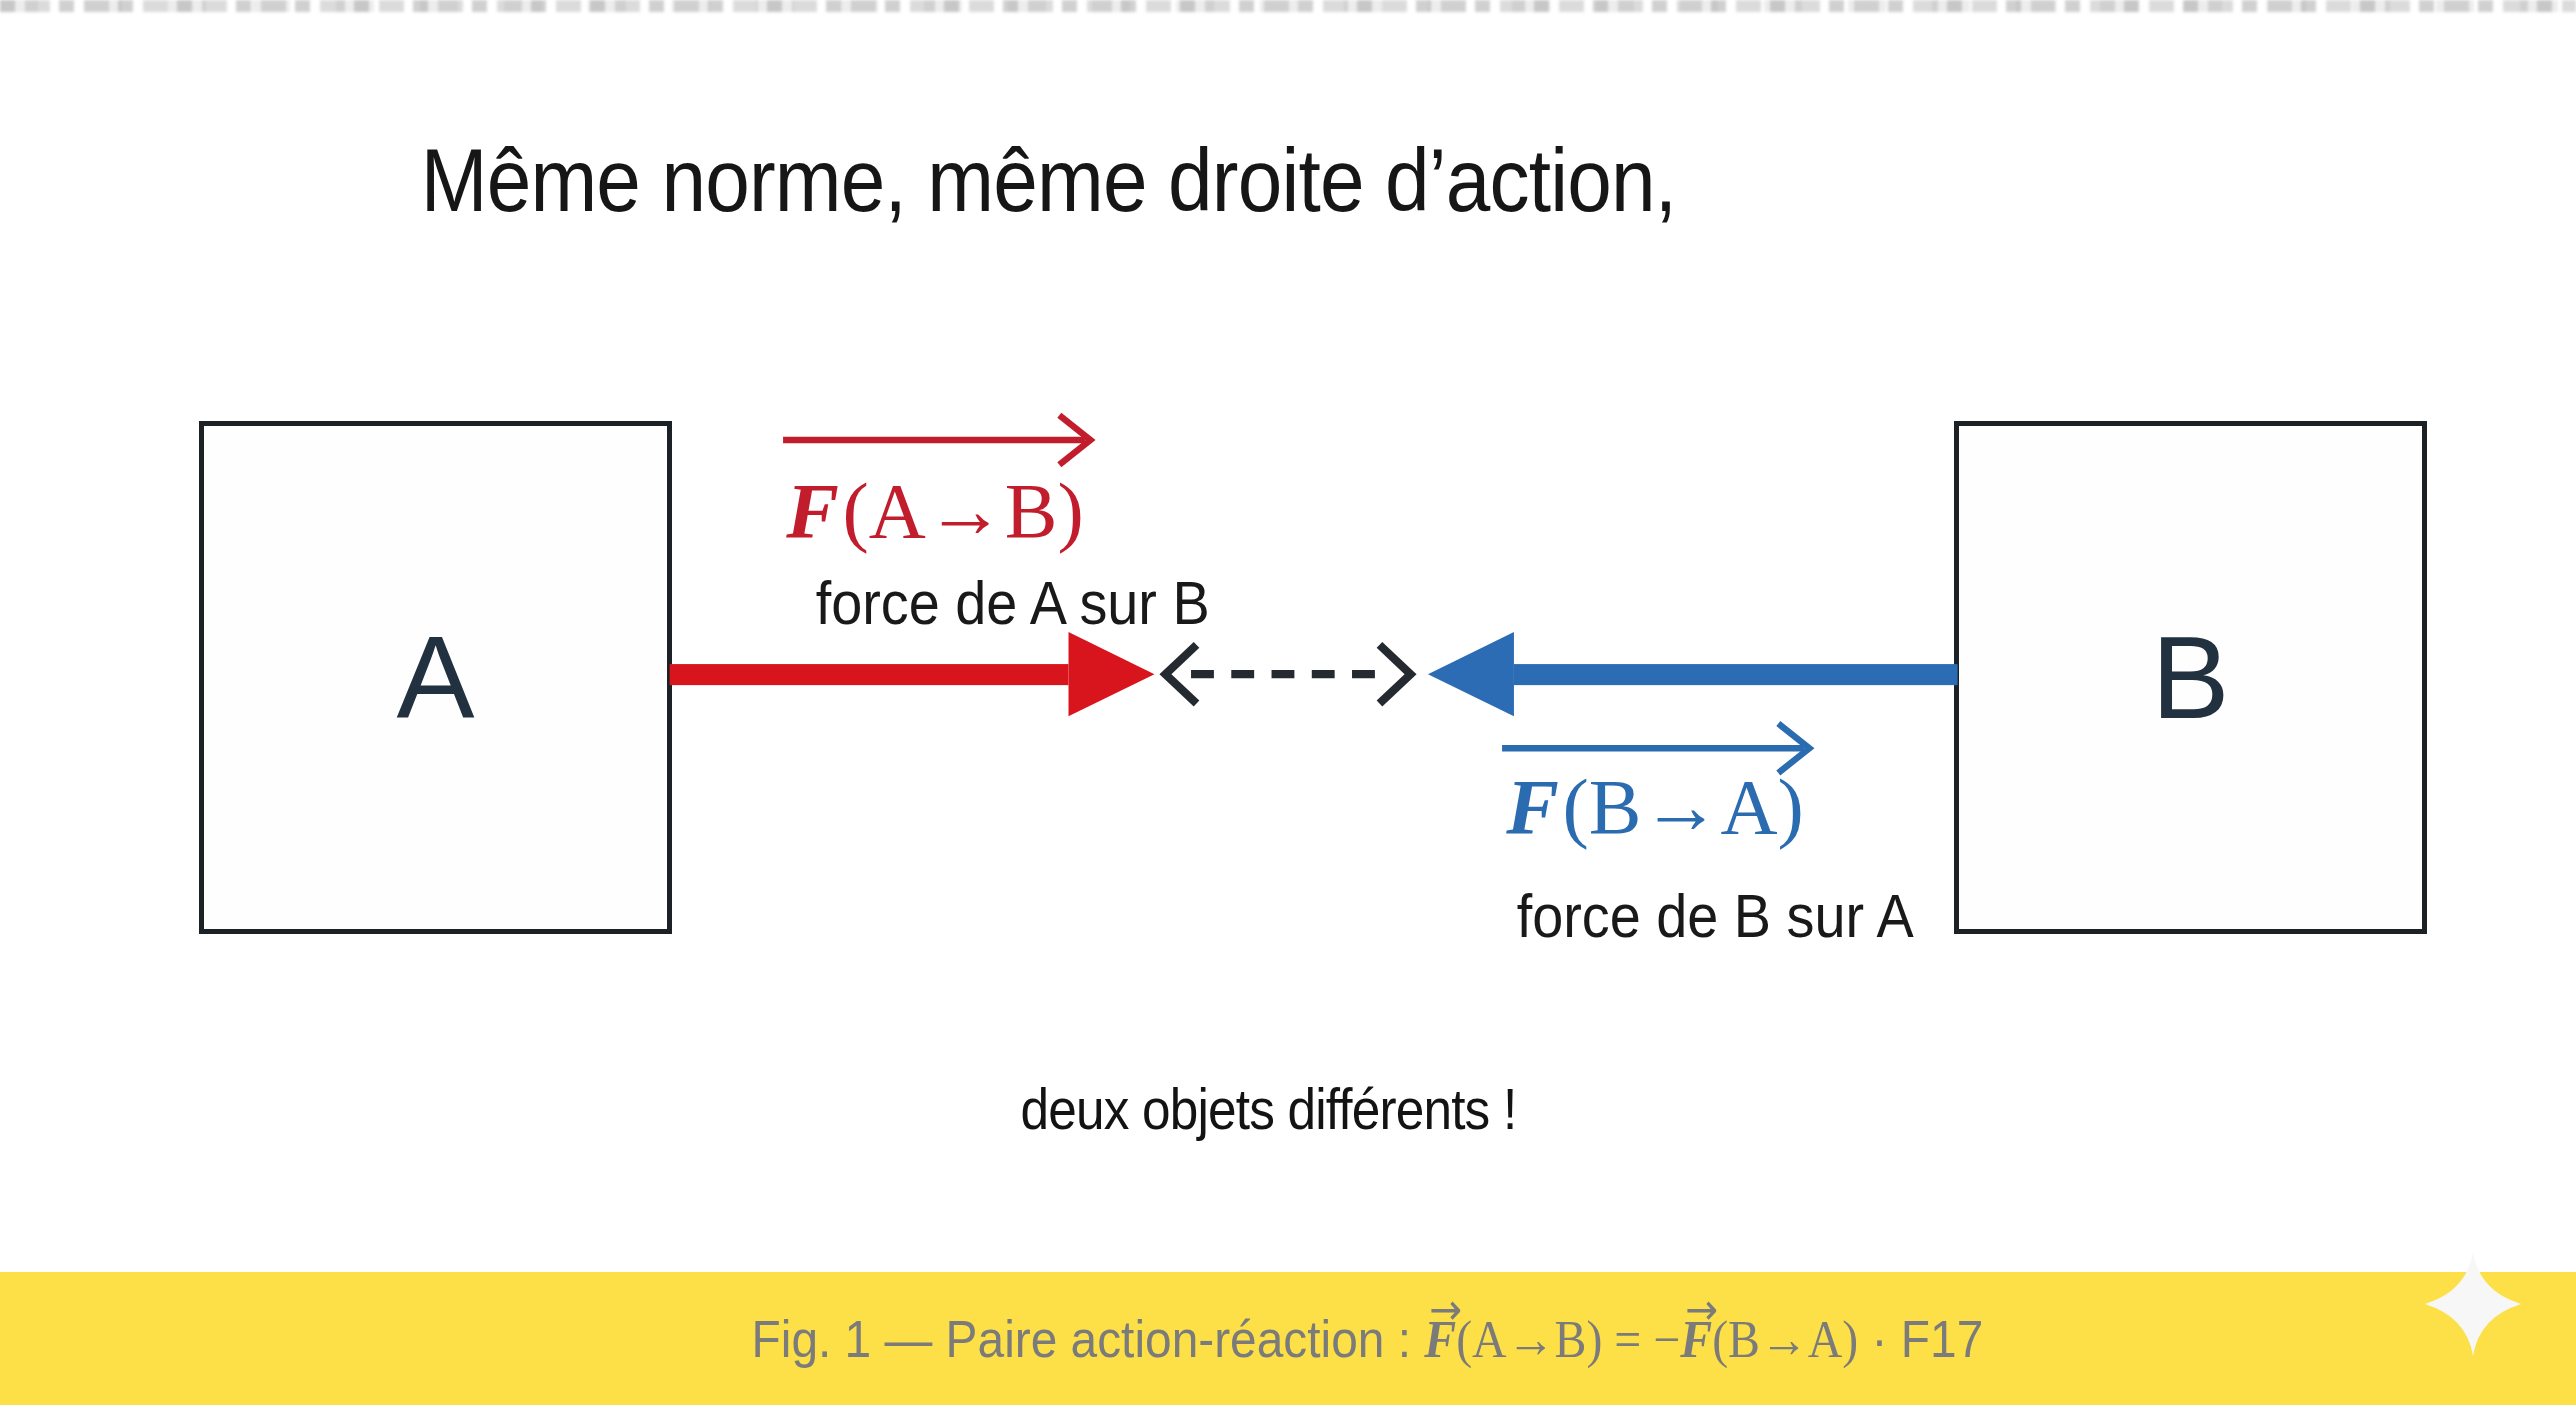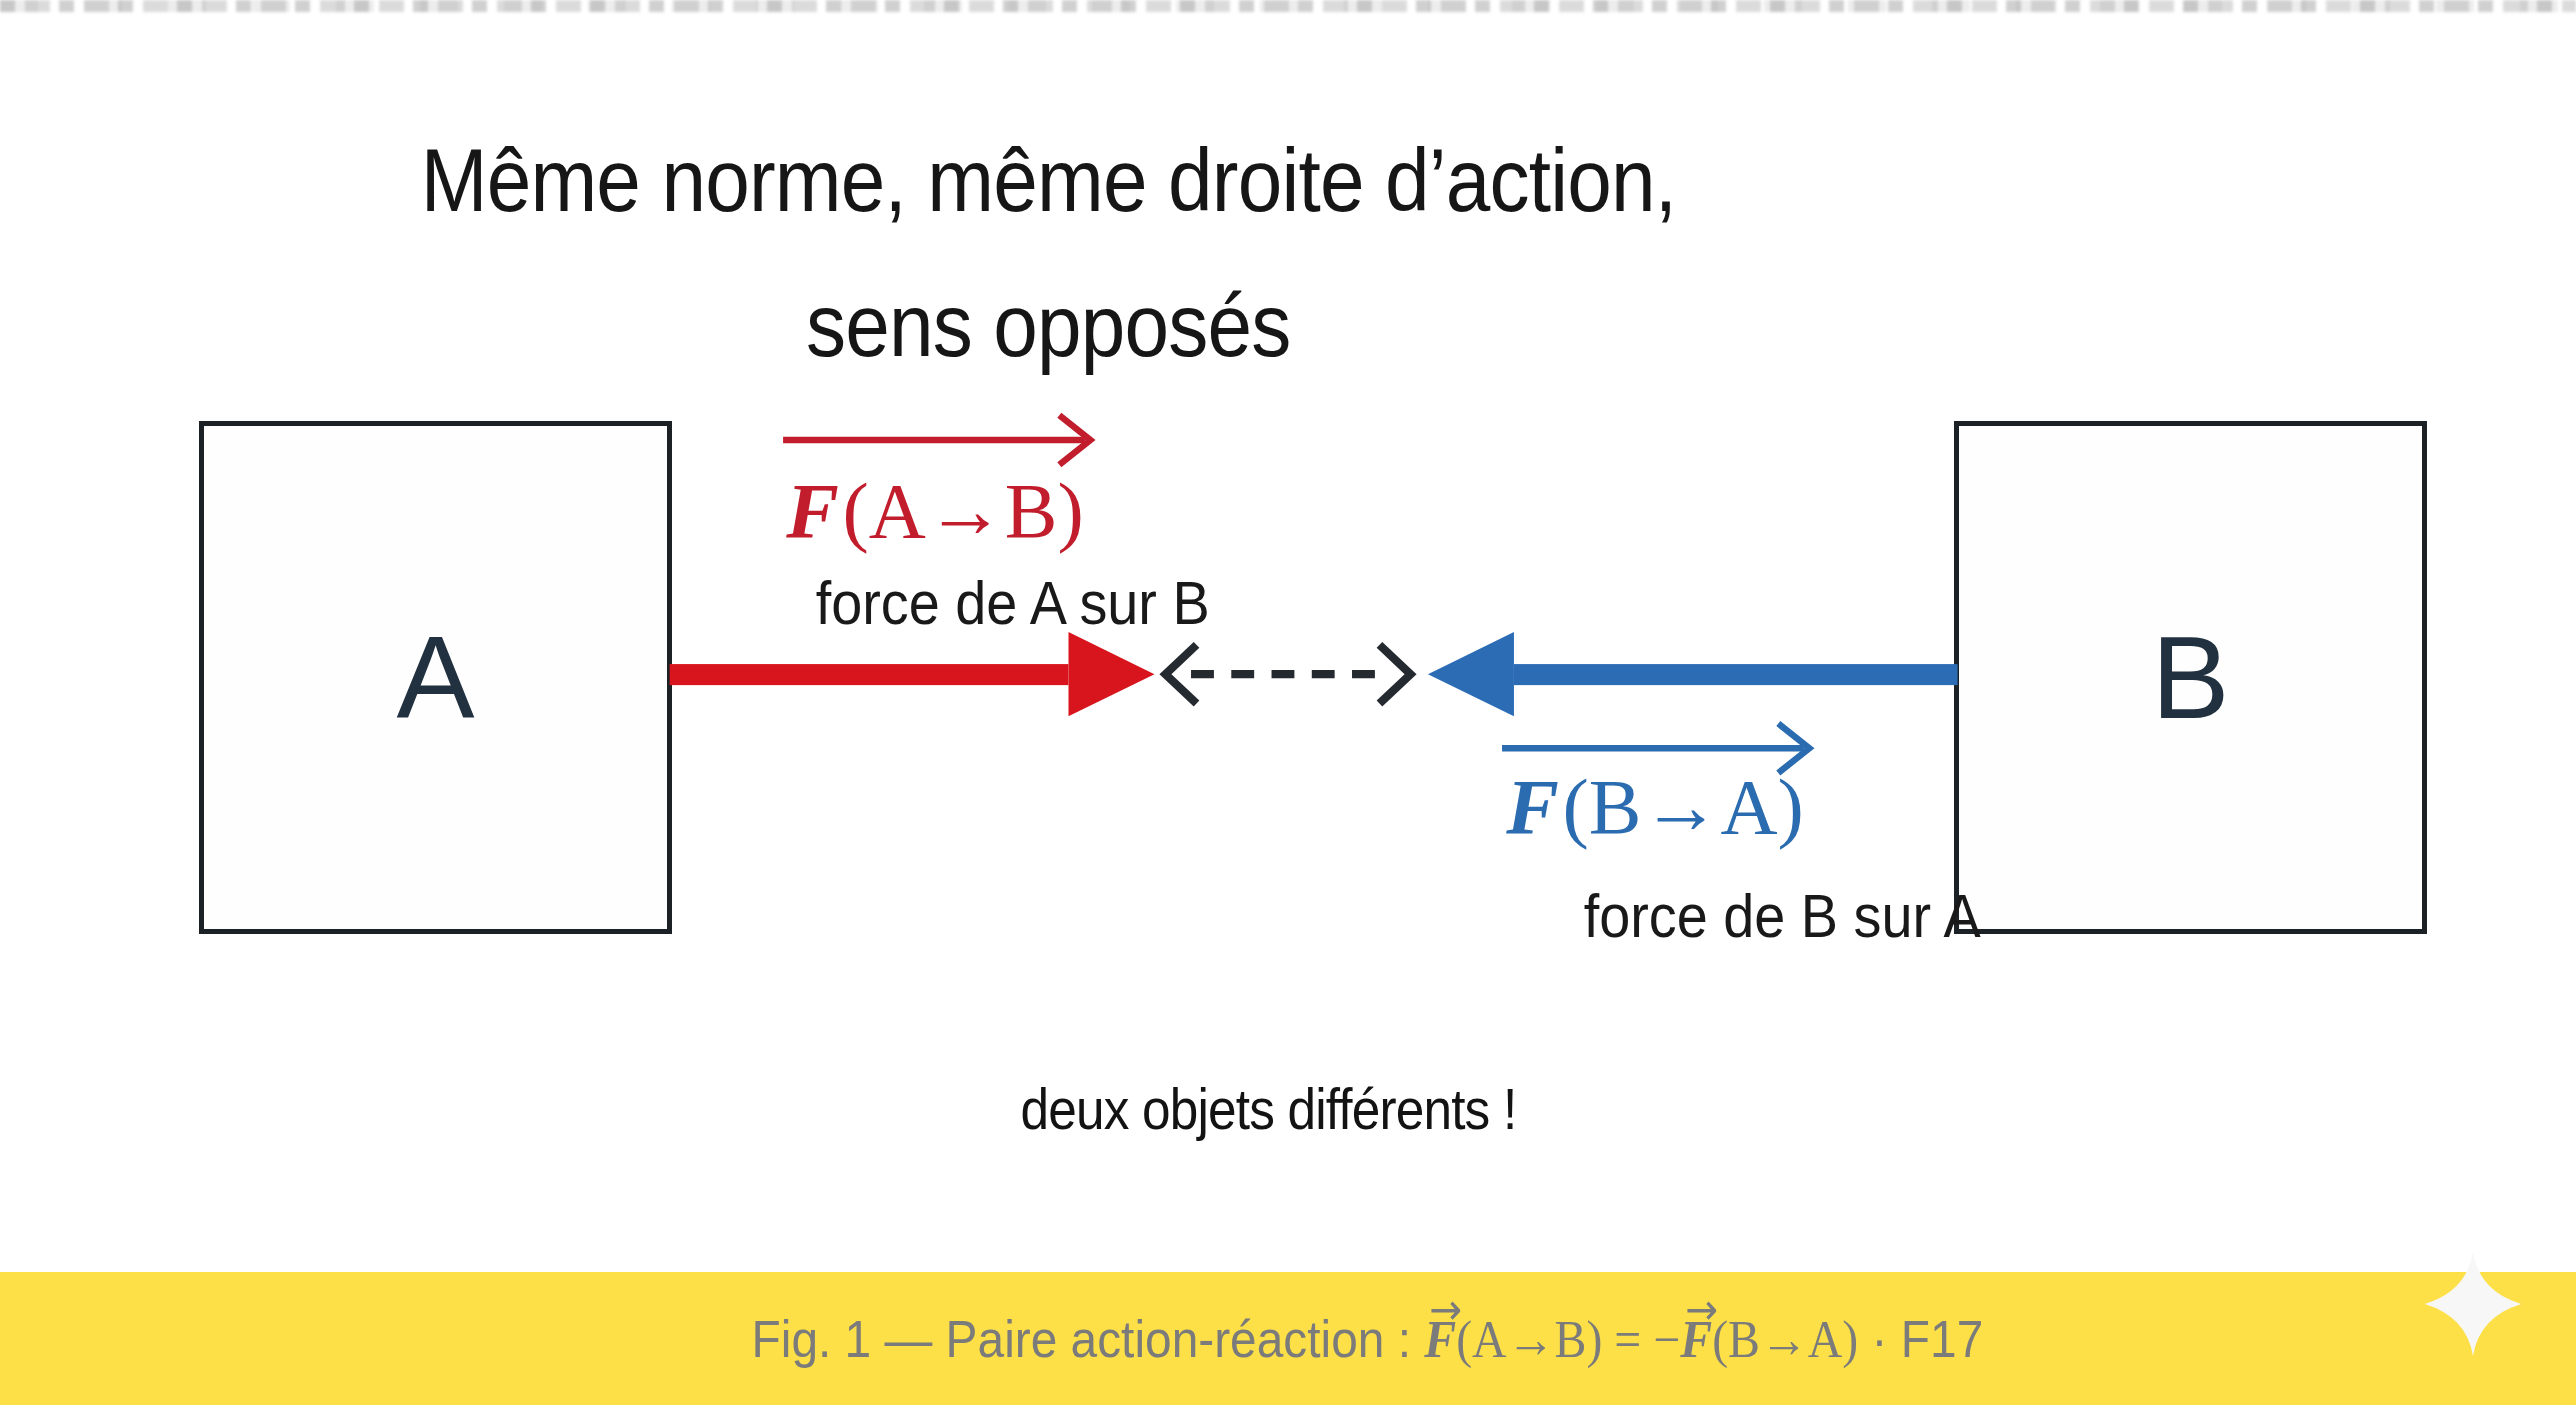--- a/index.html
+++ b/index.html
@@ -31,21 +31,21 @@
   .overlay{position:absolute;left:0;top:0;width:2576px;height:1405px;pointer-events:none;}
   .fmath{
     position:absolute;width:348px;text-align:center;
     font-family:"Liberation Serif","DejaVu Serif",serif;font-size:79px;line-height:1.15;
   }
   .fmath .fvar{font-style:italic;font-weight:700;padding-right:3.7px;}
   .fmath-a{left:761px;top:466px;}
   .fmath-b{left:1481px;top:762px;}
   .fcap{position:absolute;width:567px;text-align:right;font-size:62px;color:#191919;}
   .fcap-a{left:671px;top:567px;}
-  .fcap-b{left:1442px;top:880px;}
+  .fcap-b{left:1375px;top:880px;}
   .fcap .cx{width:100%;}
   .conclusion{
     position:absolute;left:0;top:1076px;width:2536px;text-align:center;
     font-size:57px;font-weight:500;color:#131313;letter-spacing:-0.9px;
   }
   .caption-bar{
     position:absolute;left:0;top:1272px;width:2576px;height:134px;
     display:flex;align-items:center;justify-content:center;
   }
   .caption{
@@ -59,21 +59,20 @@
 </style>
 </head>
 <body>
 
 <div class="canvas" style="background: rgb(255, 255, 255);">
 
   <div class="top-strip"></div>
 
   <div class="title" style="color: rgb(22, 22, 22);">
     <div><span class="cx">Même norme, même droite d’action,</span></div>
-    <div><span class="cx">sens opposés</span></div>
   </div>
 
   <div class="box box-a" style="border-color: rgb(28, 33, 38);">
     <span class="box-letter" style="color: rgb(34, 49, 64);">A</span>
   </div>
 
   <div class="box box-b" style="border-color: rgb(28, 33, 38);">
     <span class="box-letter" style="color: rgb(34, 49, 64);">B</span>
   </div>
 

